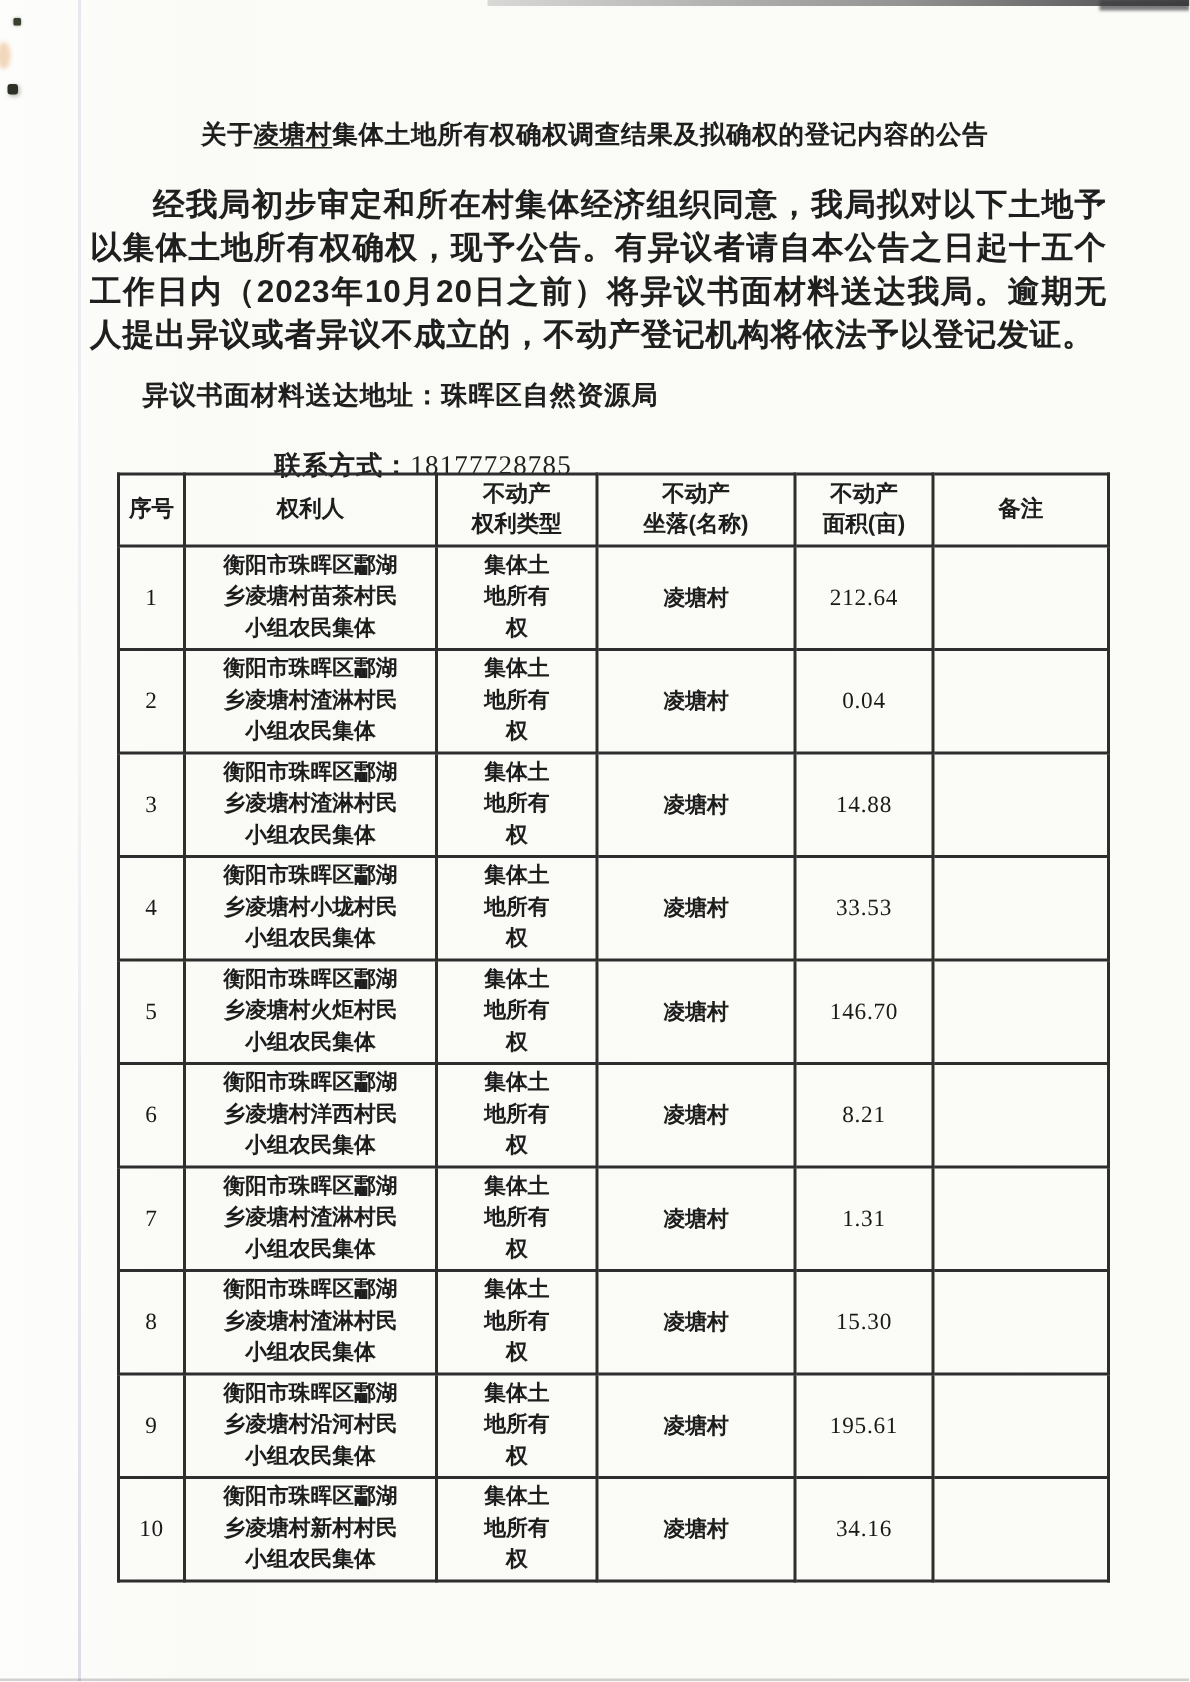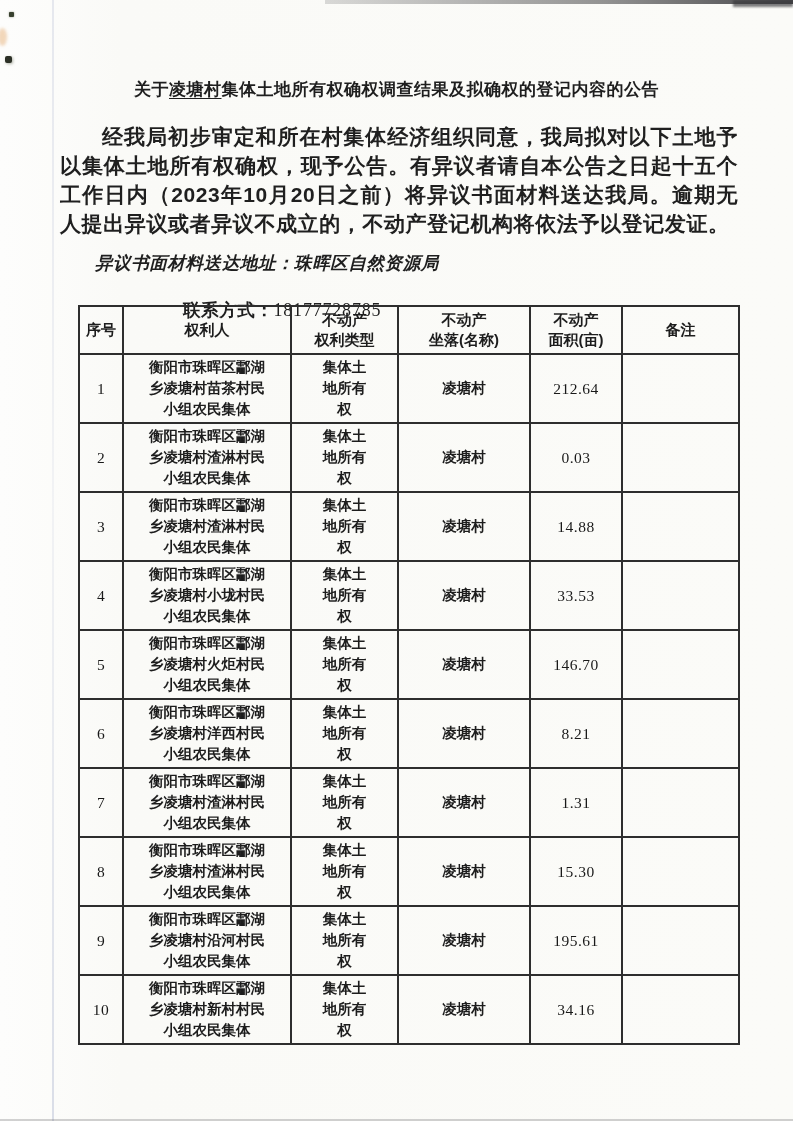--- a/index.html
+++ b/index.html
@@ -47,42 +47,41 @@
     text-indent: 2em;
     color: #1f1f1f;
   }
   .address-line {
     margin: 13px 55px 0 60px;
     font-size: 17.5px;
     font-weight: 700;
     letter-spacing: .6px;
     text-indent: 2em;
     color: #1f1f1f;
-    font-style: italic;
   }
   .contact-line {
     margin: 23px 0 0 183px;
     font-size: 17.5px;
     font-weight: 700;
     letter-spacing: .6px;
     color: #1f1f1f;
   }
   .contact-line .digits {
     font-family: "Liberation Serif", serif;
     font-size: 18px;
     font-weight: 400;
     letter-spacing: .8px;
     margin-top: 25px;
   }
 
   
   table.land-table {
     position: absolute;
     left: 78px;
-    top: 305px;
+    top: 315px;
     width: 660px;
     border-collapse: collapse;
     table-layout: fixed;
   }
   .land-table th, .land-table td {
     border: 2px solid #2e2e2e;
     vertical-align: middle;
     text-align: center;
     overflow: hidden;
     padding: 1px 3px;
@@ -151,21 +150,21 @@
         <td class="cell-type">集体土地所有权</td>
         <td class="cell-loc">凌塘村</td>
         <td class="cell-num">212.64</td>
         <td class="cell-note"></td>
       </tr>
       <tr>
         <td class="cell-num">2</td>
         <td class="cell-owner">衡阳市珠晖区酃湖乡凌塘村渣淋村民小组农民集体</td>
         <td class="cell-type">集体土地所有权</td>
         <td class="cell-loc">凌塘村</td>
-        <td class="cell-num">0.03</td>
+        <td class="cell-num">0.04</td>
         <td class="cell-note"></td>
       </tr>
       <tr>
         <td class="cell-num">3</td>
         <td class="cell-owner">衡阳市珠晖区酃湖乡凌塘村渣淋村民小组农民集体</td>
         <td class="cell-type">集体土地所有权</td>
         <td class="cell-loc">凌塘村</td>
         <td class="cell-num">14.88</td>
         <td class="cell-note"></td>
       </tr>

